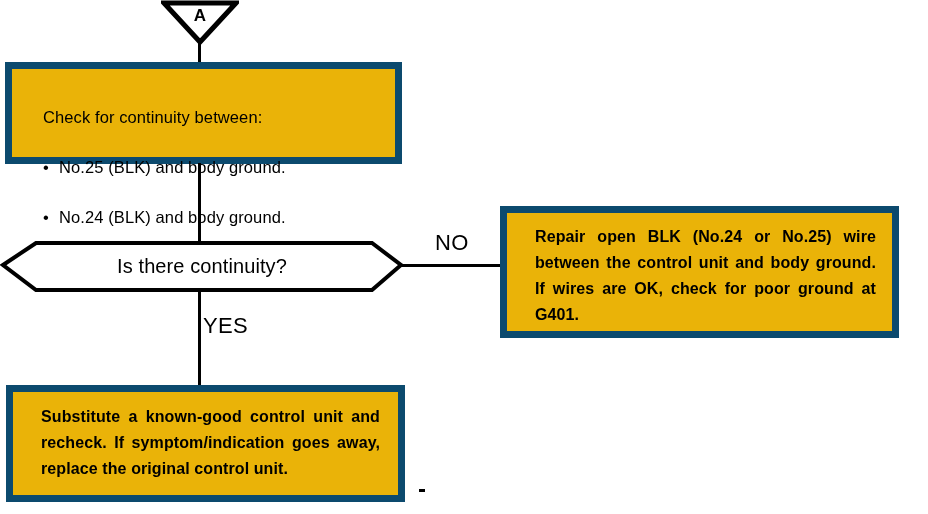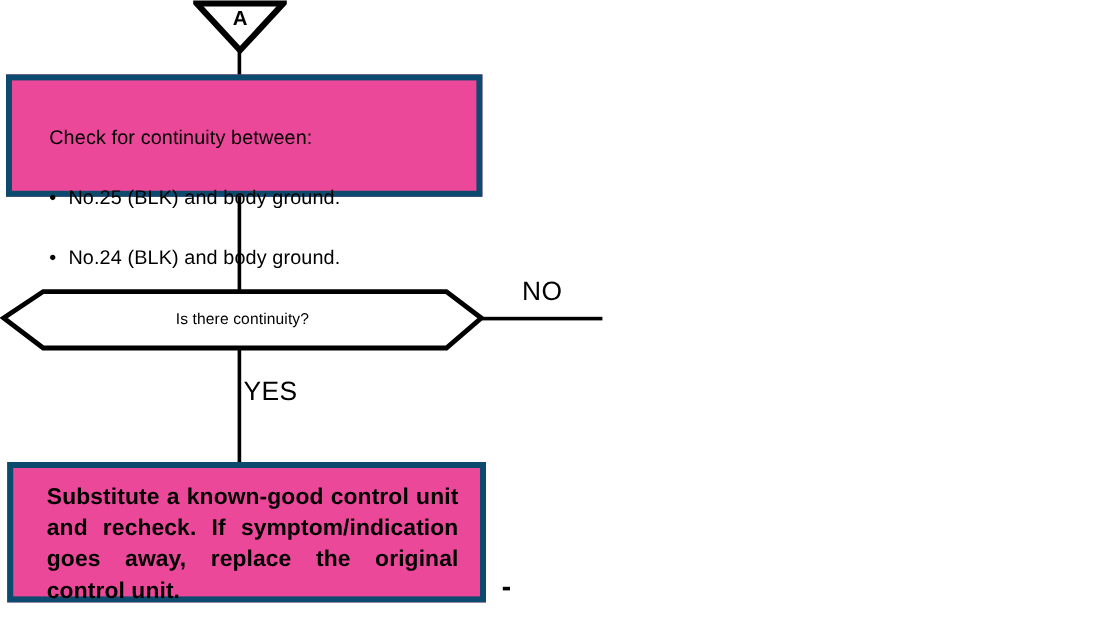--- a/index.html
+++ b/index.html
@@ -35,22 +35,22 @@
     font-size: 17px;
     font-weight: bold;
     line-height: 20px;
     letter-spacing: 0px;
   }
 
   
   .proc-box {
     position: absolute;
     box-sizing: border-box;
-    border: 5px solid #0c4a6e;
-    background: #ec4899;
+    border: 7px solid #0c4a6e;
+    background: #eab308;
   }
   #box-check {
     left: 5px;
     top: 62px;
     width: 397px;
     height: 102px;
   }
   #box-repair {
     left: 500px;
     top: 206px;
@@ -92,21 +92,21 @@
     line-height: 26px;
     font-weight: bold;
     text-align: justify;
     text-align-last: left;
     letter-spacing: 0.1px;
   }
   #text-substitute {
     left: 28px;
     top: 12px;
     right: 18px;
-    font-size: 19px;
+    font-size: 16px;
     line-height: 26px;
     font-weight: bold;
     text-align: justify;
     text-align-last: left;
     letter-spacing: 0.1px;
   }
 
   
   .decision {
     position: absolute;
@@ -115,21 +115,21 @@
     width: 404px;
     height: 58px;
   }
   .decision svg { display: block; }
   .decision-label {
     position: absolute;
     left: 0px;
     top: 255px;
     width: 404px;
     text-align: center;
-    font-size: 13px;
+    font-size: 20px;
     line-height: 22px;
     font-weight: normal;
     letter-spacing: 0.1px;
   }
 
   
   .line-v {
     position: absolute;
     width: 3px;
     background: #000000;
@@ -189,20 +189,23 @@
   <div class="decision">
     <svg width="404" height="58" viewBox="0 0 404 58" xmlns="http://www.w3.org/2000/svg">
       <polygon points="3,27 36,5 372,5 401,27 372,52 36,52" fill="#ffffff" stroke="#000000" stroke-width="4" stroke-linejoin="miter"></polygon>
     </svg>
   </div>
   <div class="decision-label">Is there continuity?</div>
 
   <div class="line-h" id="conn-no"></div>
   <div class="branch-label" id="label-no">NO</div>
 
+  <div class="proc-box" id="box-repair">
+    <div class="box-text" id="text-repair">Repair open BLK (No.24 or No.25) wire between the control unit and body ground. If wires are OK, check for poor ground at G401.</div>
+  </div>
 
   <div class="line-v" id="conn-yes"></div>
   <div class="branch-label" id="label-yes">YES</div>
 
   <div class="proc-box" id="box-substitute">
     <div class="box-text" id="text-substitute">Substitute a known-good control unit and recheck. If symptom/indication goes away, replace the original control unit.</div>
   </div>
 
   <div class="artifact" id="artifact-1"></div>
 

